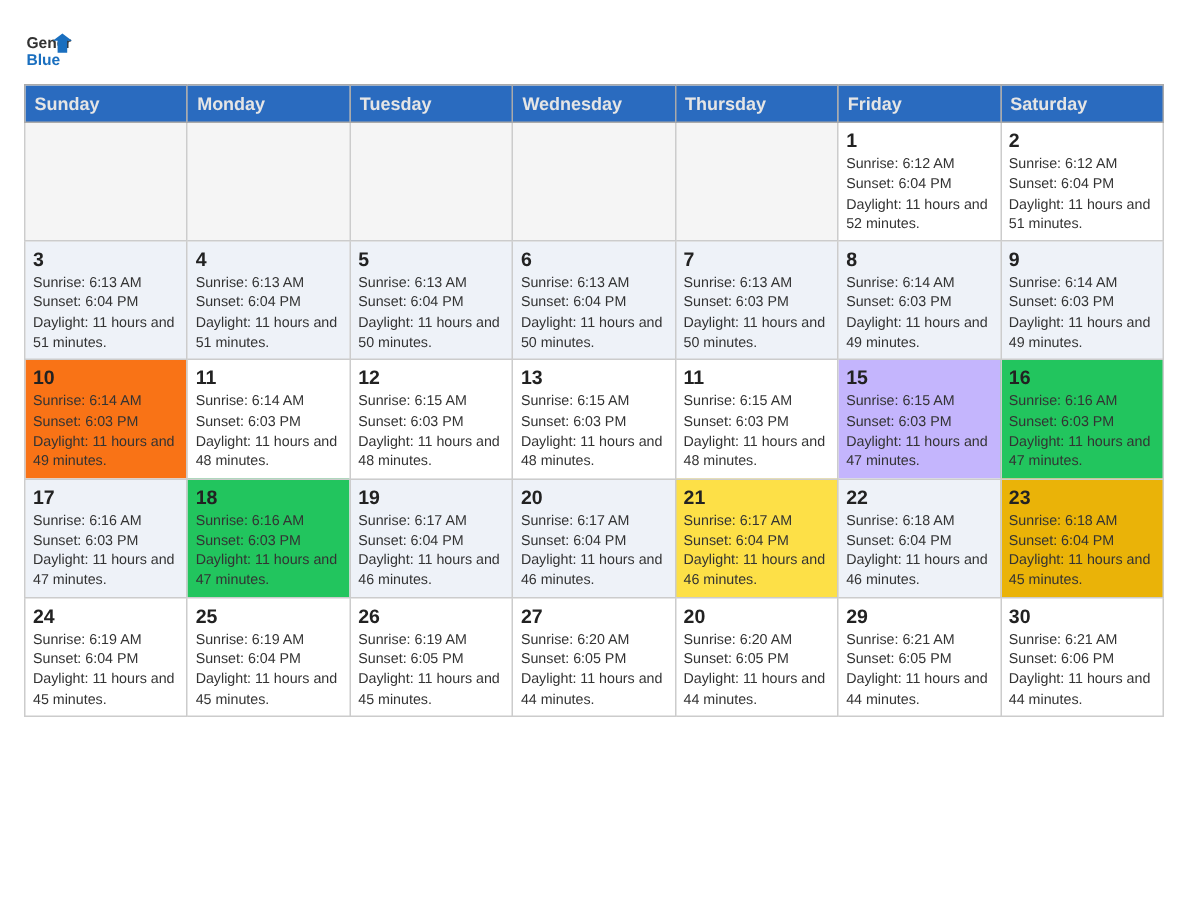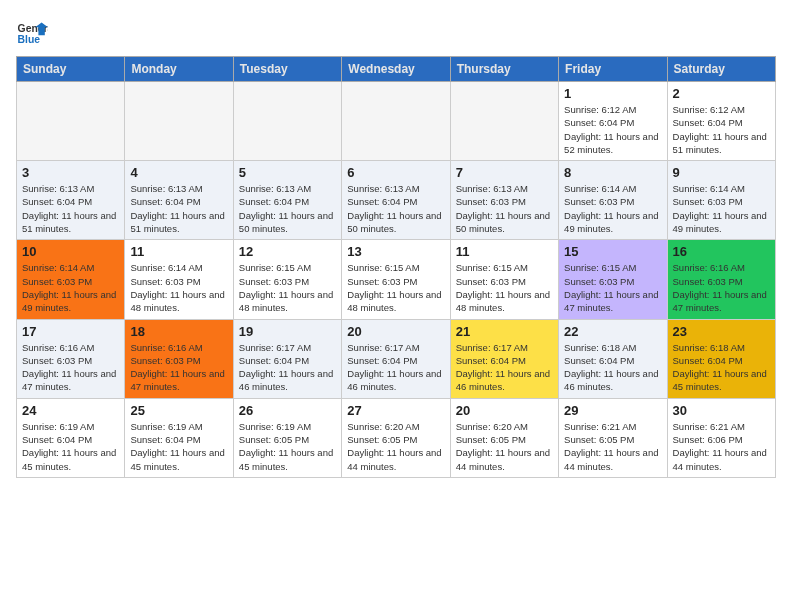--- a/index.html
+++ b/index.html
@@ -185,21 +185,21 @@
         <td style="background: #22c55e;">
           <span class="day-number">16</span>
           <div class="day-info">Sunrise: 6:16 AM<br>Sunset: 6:03 PM<br>Daylight: 11 hours and 47 minutes.</div>
         </td>
       </tr>
       <tr>
         <td style="background: rgb(238, 242, 248);">
           <span class="day-number">17</span>
           <div class="day-info">Sunrise: 6:16 AM<br>Sunset: 6:03 PM<br>Daylight: 11 hours and 47 minutes.</div>
         </td>
-        <td style="background: #f97316;">
+        <td style="background: #22c55e;">
           <span class="day-number">18</span>
           <div class="day-info">Sunrise: 6:16 AM<br>Sunset: 6:03 PM<br>Daylight: 11 hours and 47 minutes.</div>
         </td>
         <td style="background: rgb(238, 242, 248);">
           <span class="day-number">19</span>
           <div class="day-info">Sunrise: 6:17 AM<br>Sunset: 6:04 PM<br>Daylight: 11 hours and 46 minutes.</div>
         </td>
         <td style="background: rgb(238, 242, 248);">
           <span class="day-number">20</span>
           <div class="day-info">Sunrise: 6:17 AM<br>Sunset: 6:04 PM<br>Daylight: 11 hours and 46 minutes.</div>

